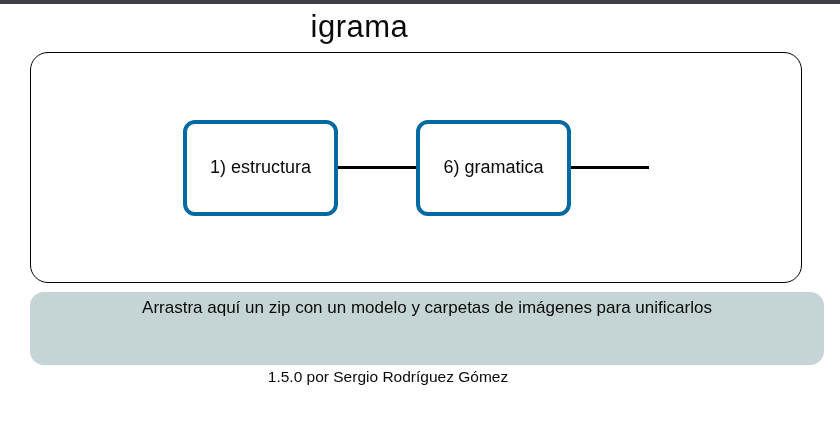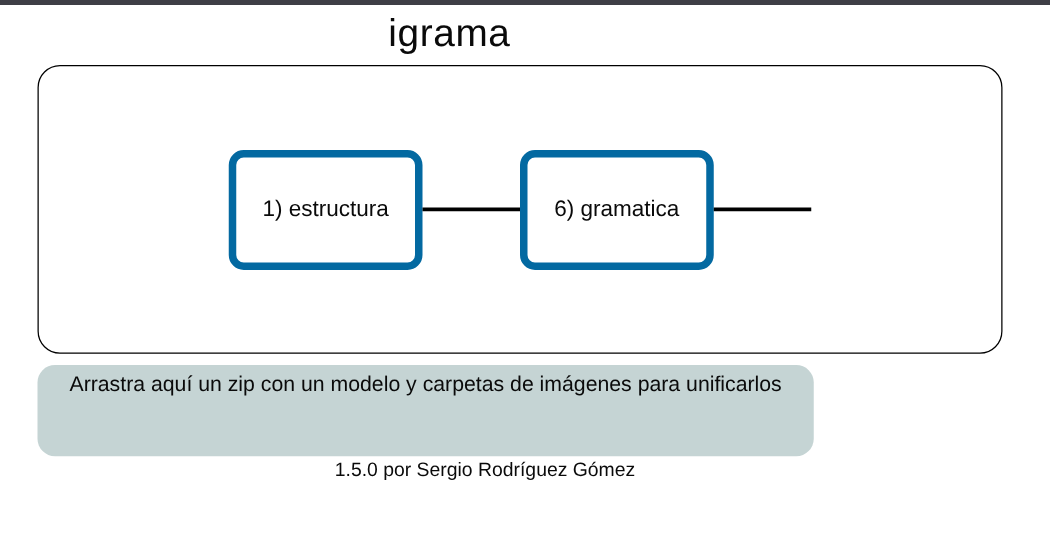--- a/index.html
+++ b/index.html
@@ -51,41 +51,41 @@
     justify-content: center;
   }
   .workflow-row {
     display: flex;
     align-items: center;
   }
   .step-box {
     width: 155px;
     height: 96px;
     box-sizing: border-box;
-    border: 6px solid #0369a1;
+    border: 4px solid #0369a1;
     border-radius: 12px;
     background: #ffffff;
     display: flex;
     align-items: center;
     justify-content: center;
     font-size: 18px;
     color: #0a0a0a;
     white-space: nowrap;
     cursor: pointer;
   }
   .connector {
     width: 78px;
     height: 3px;
     background: #000000;
   }
   .dropzone {
     position: absolute;
     left: 30px;
     top: 292px;
-    width: 621px;
+    width: 794px;
     height: 73px;
     box-sizing: border-box;
     background: #c5d4d4;
     border-radius: 14px;
     text-align: center;
   }
   .dropzone-label {
     display: block;
     padding-top: 5px;
     font-size: 17px;

